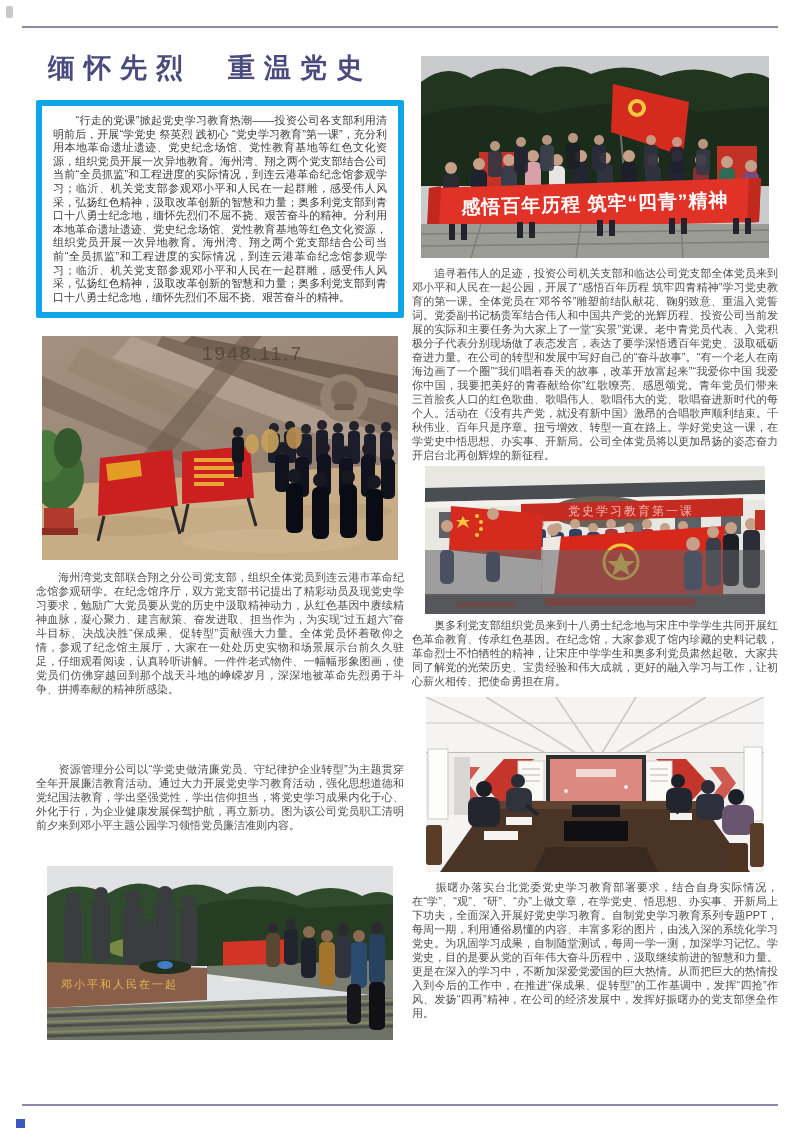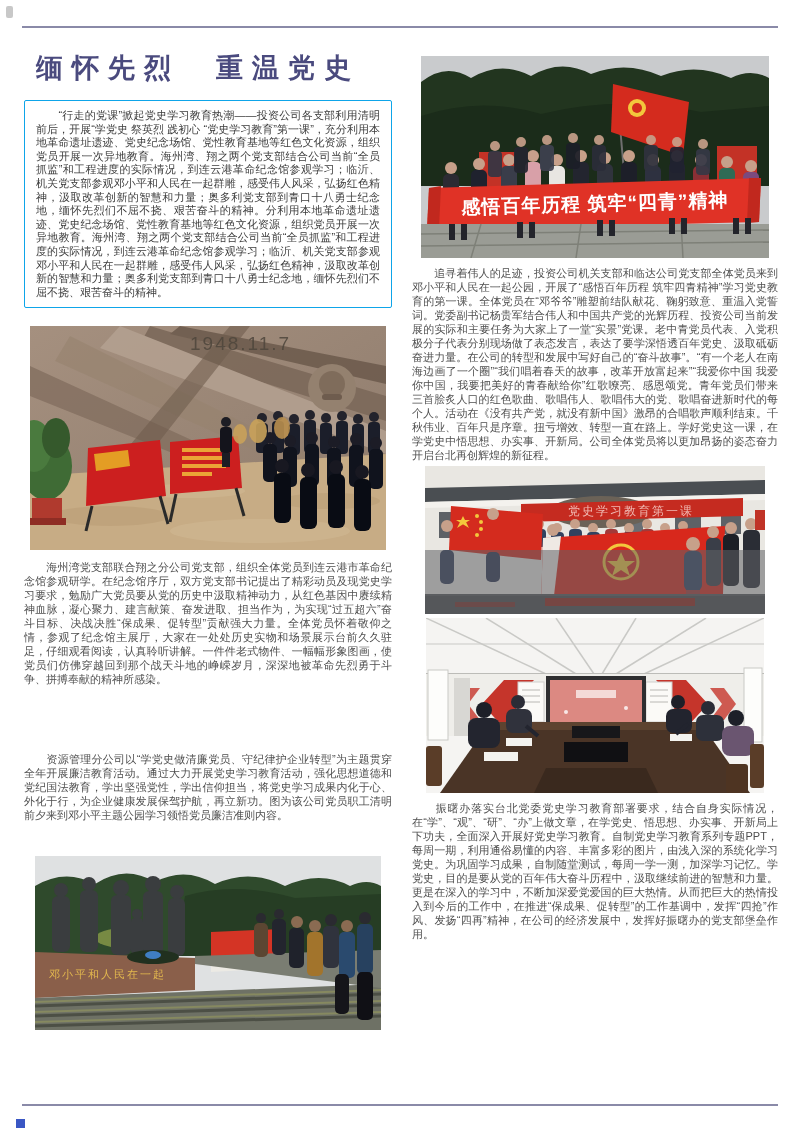--- a/index.html
+++ b/index.html
@@ -7,29 +7,29 @@
     position:relative;width:800px;height:1133px;background:#ffffff;overflow:hidden;
     font-family:"Liberation Sans","DejaVu Sans",sans-serif;
   }
   .rule{position:absolute;left:22px;width:756px;height:2px;background:#8a8aa8;}
   .rule.top{top:26px;}
   .rule.bottom{top:1104px;}
   .corner-mark{position:absolute;left:16px;top:1119px;width:9px;height:9px;background:#3a57c4;}
   .scan-smudge{position:absolute;left:6px;top:6px;width:7px;height:12px;background:#9a9a9a;opacity:.55;border-radius:2px;}
 
   .col{position:absolute;top:44px;}
-  .col-left{left:24px;width:368px;}
+  .col-left{left:36px;width:368px;}
   .col-right{left:412px;top:56px;width:366px;}
 
   .page-title{
     font-size:27px;font-weight:bold;color:#4a4a7e;letter-spacing:9px;
     margin:6px 0 14px 12px;white-space:nowrap;
   }
   .intro-box{
-    border:1px solid #0ea5e9;border-radius:2px;padding:8px 11px;
+    border:6px solid #0ea5e9;border-radius:2px;padding:8px 11px;
     font-size:11px;line-height:13.6px;color:#3d3d3d;text-align:justify;
   }
   .para{
     font-size:11px;line-height:14px;color:#4f4f4f;text-align:justify;margin:0;
   }
   .photo{display:block;margin:0 auto;}
   .ph-wrap{text-align:center;}
   
   .mb18{margin-bottom:18px;} .mb10{margin-bottom:10px;text-align:center;} .mb45{margin-bottom:66px;}
   .mb30{margin-bottom:34px;} .mb8{margin-bottom:8px;} .mb4{margin-bottom:4px;}
@@ -433,20 +433,21 @@
 
         <g>
           <rect x="0" y="128" width="340" height="20" fill="#55575a"></rect>
           <rect x="120" y="132" width="150" height="8" fill="#8c3a33" opacity="0.6"></rect>
           <rect x="30" y="136" width="60" height="5" fill="#8c3a33" opacity="0.4"></rect>
           <rect x="0" y="84" width="340" height="46" fill="#606266" opacity="0.55"></rect>
         </g>
       </svg>
     </div>
 
+    <p class="para mb9">　　奥多利党支部组织党员来到十八勇士纪念地与宋庄中学学生共同开展红色革命教育、传承红色基因。在纪念馆，大家参观了馆内珍藏的史料记载，革命烈士不怕牺牲的精神，让宋庄中学学生和奥多利党员肃然起敬。大家共同了解党的光荣历史、宝贵经验和伟大成就，更好的融入学习与工作，让初心薪火相传、把使命勇担在肩。</p>
 
     <div class="ph-wrap mb8">
       <svg class="photo" width="338" height="175" viewBox="0 0 338 175">
         <rect width="338" height="175" fill="#f5f4f2"></rect>
 
         <g stroke="#c9c9c6" stroke-width="1.5">
           <line x1="0" y1="0" x2="120" y2="56"></line>
             <line x1="60" y1="0" x2="150" y2="56"></line>
           <line x1="130" y1="0" x2="168" y2="56"></line>
             <line x1="338" y1="0" x2="218" y2="56"></line>

